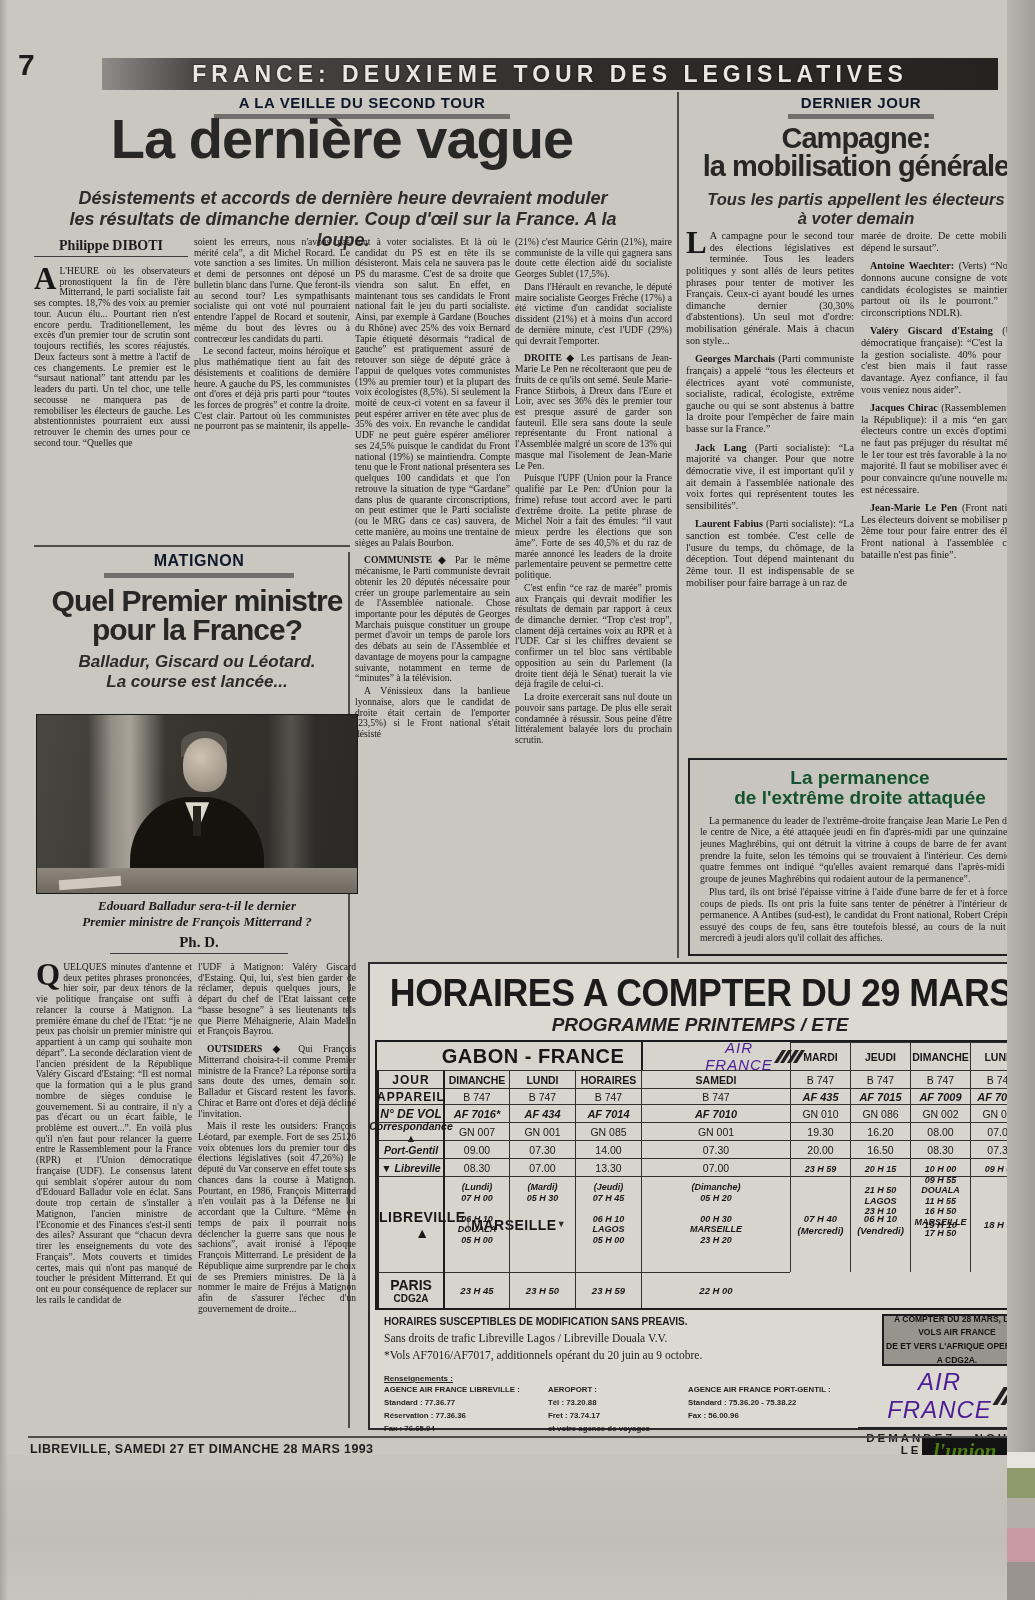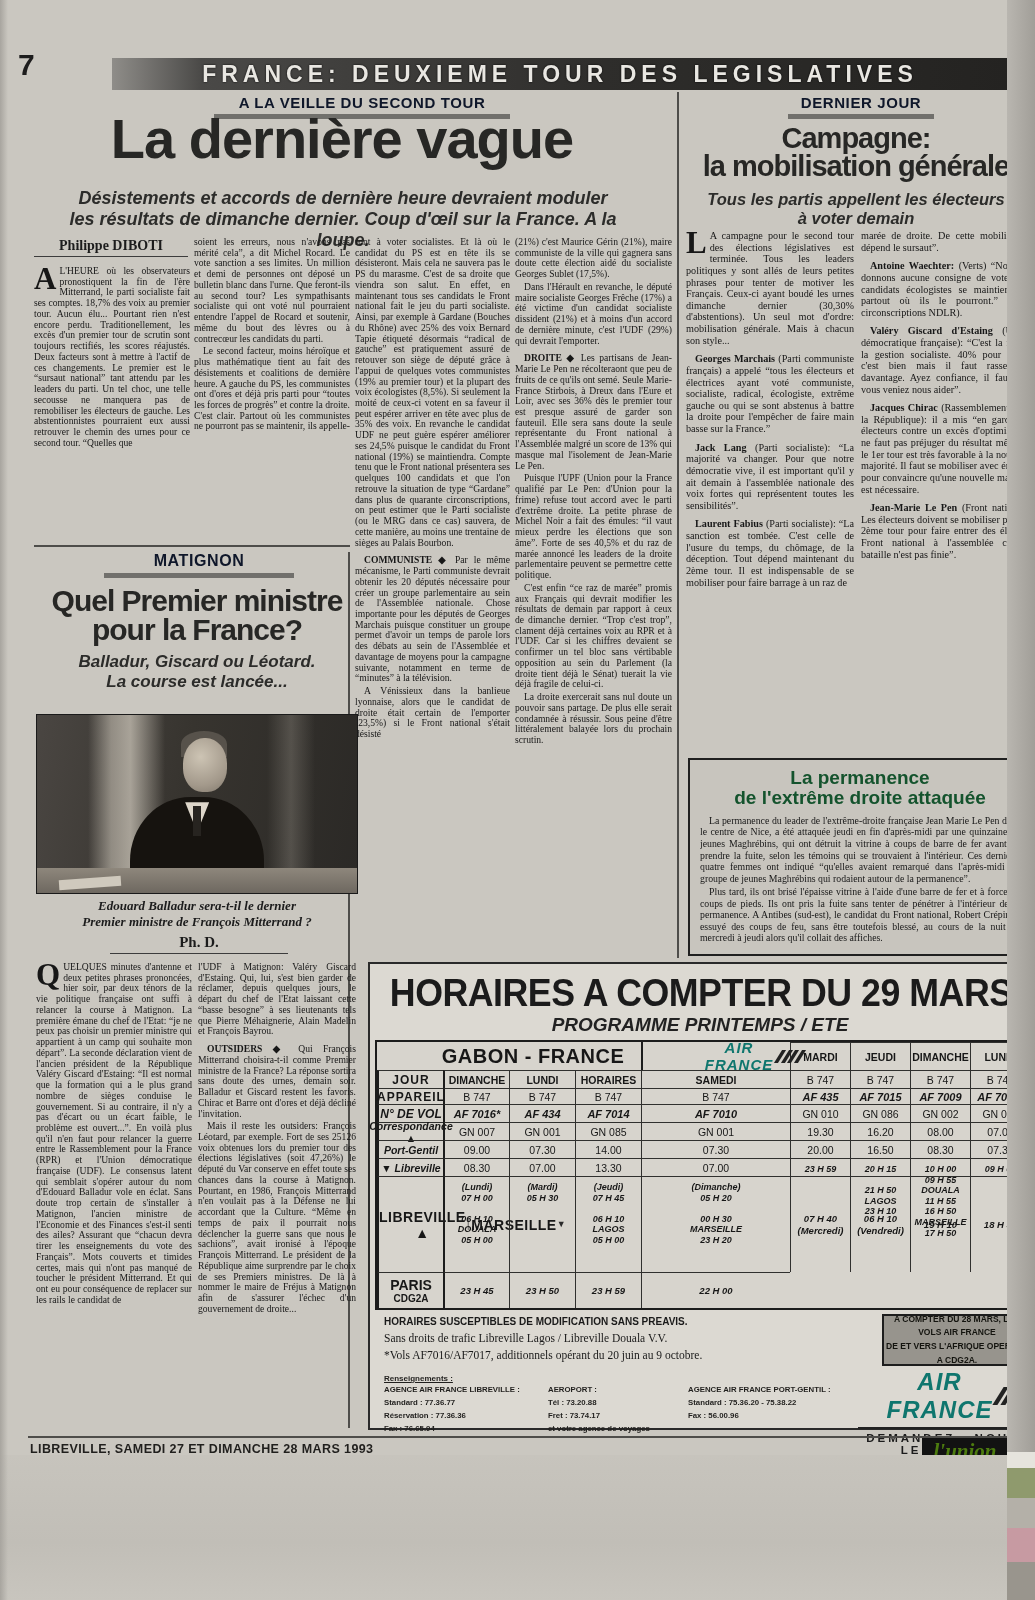--- a/index.html
+++ b/index.html
@@ -71,21 +71,21 @@
   .lab{font-weight:700;font-size:12px;letter-spacing:1px;}
   .it{font-style:italic;font-weight:700;font-size:10.5px;}
   .rt{white-space:pre-line;align-items:flex-start;padding-top:5px;font-weight:800;font-style:italic;
       font-size:9px;line-height:1.18;}
   .ar{white-space:pre-line;font-weight:800;font-style:italic;font-size:9.5px;line-height:1.2;}
   .mid-big{display:flex;flex-direction:row;justify-content:space-between;align-items:center;
       padding:4px 0;font-weight:800;}
   .mid-big .big{font-size:14px;letter-spacing:.5px;}
   .arrow{color:#2a2a2a;font-size:9px;line-height:1;}
   .af-logo{display:inline-flex;align-items:center;gap:5px;}
-  .af-word{font-family:"Liberation Sans",sans-serif;font-weight:700;font-style:italic;letter-spacing:1px;color:#0f766e;margin-left:28px;}
+  .af-word{font-family:"Liberation Sans",sans-serif;font-weight:400;font-style:italic;letter-spacing:1px;color:#4c1d95;margin-left:28px;}
   .af-flag{display:inline-flex;}
   .af-flag i{display:block;width:4px;height:13px;background:#222;transform:skewX(-32deg);margin-right:2.5px;}
   .notes{color:#1a1a1a;}
   .graybox{background:#97948d;border:2px solid #1d1d1d;color:#14140f;
       font-family:"Liberation Sans",sans-serif;font-weight:800;font-size:8.5px;line-height:1.6;
       display:flex;align-items:center;justify-content:center;text-align:center;white-space:pre-line;}
   .contact{font-family:"Liberation Sans",sans-serif;font-weight:700;font-size:7.8px;line-height:1.65;
       white-space:pre-line;color:#201f1d;}
   .slogan{font-family:"Liberation Sans",sans-serif;font-weight:800;font-size:11.5px;letter-spacing:3px;
       border-top:2px solid #222;padding-top:3px;text-align:center;}
@@ -94,21 +94,21 @@
   .union{background:#121212;color:#4d7c0f;font-family:"Liberation Serif",serif;font-weight:800;
       font-style:italic;font-size:21px;text-align:center;padding:1px 10px 5px;}
   .cap{font-weight:bold;font-style:italic;text-align:center;white-space:pre-line;line-height:1.25;}
 </style>
 </head>
 <body>
 
 <div class="page">
 
   <div class="abs pageno" style="left:18px;top:48px;">7</div>
-  <div class="abs banner" style="left:112px;top:58px;width:896px;height:32px;">
+  <div class="abs banner" style="left:102px;top:58px;width:896px;height:32px;">
     <span>FRANCE: DEUXIEME TOUR DES LEGISLATIVES</span>
   </div>
 
   <div class="abs vrule" style="left:677px;top:92px;height:866px;"></div>
   <div class="abs vrule" style="left:348px;top:552px;height:876px;"></div>
 
   <div class="abs kicker" style="left:214px;top:94px;width:296px;">A LA VEILLE DU SECOND TOUR</div>
   <div class="abs headline" style="left:62px;top:112px;width:560px;font-size:56px;">La dernière vague</div>
   <div class="abs subhead" style="left:64px;top:188px;width:558px;font-size:18px;">Désistements et accords de dernière heure devraient moduler
 les résultats de dimanche dernier. Coup d'œil sur la France. A la loupe.</div>

